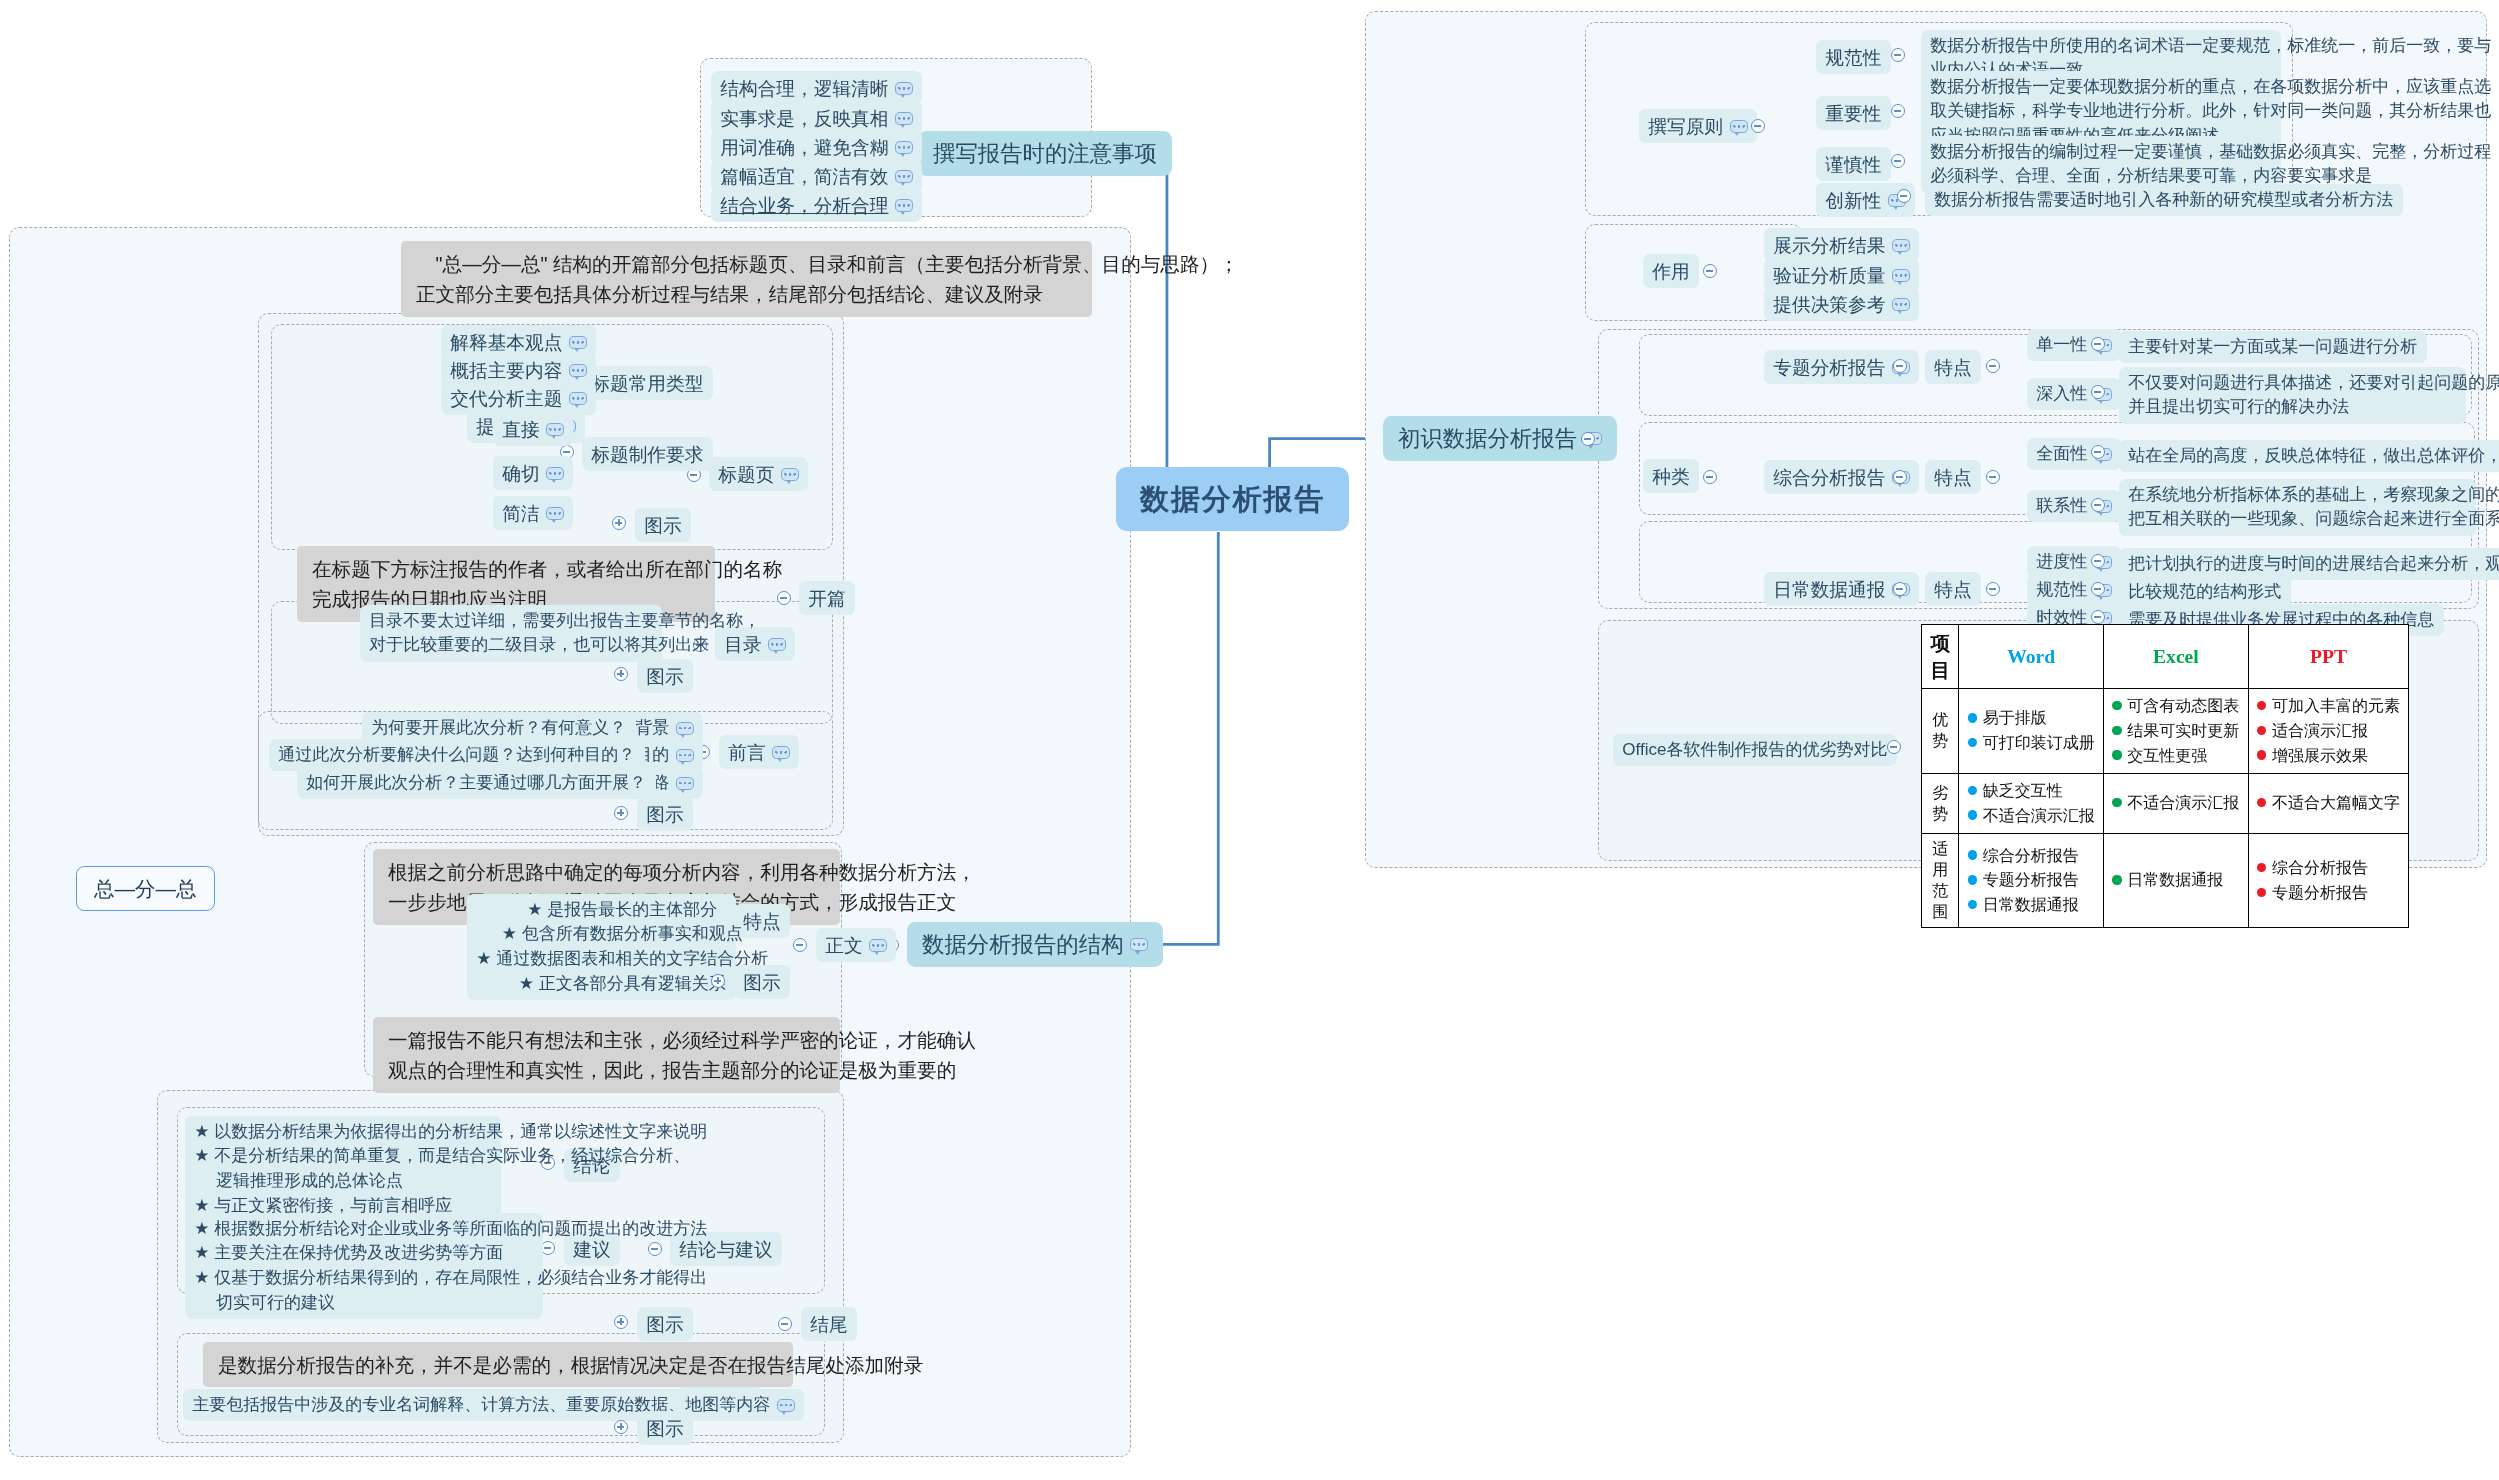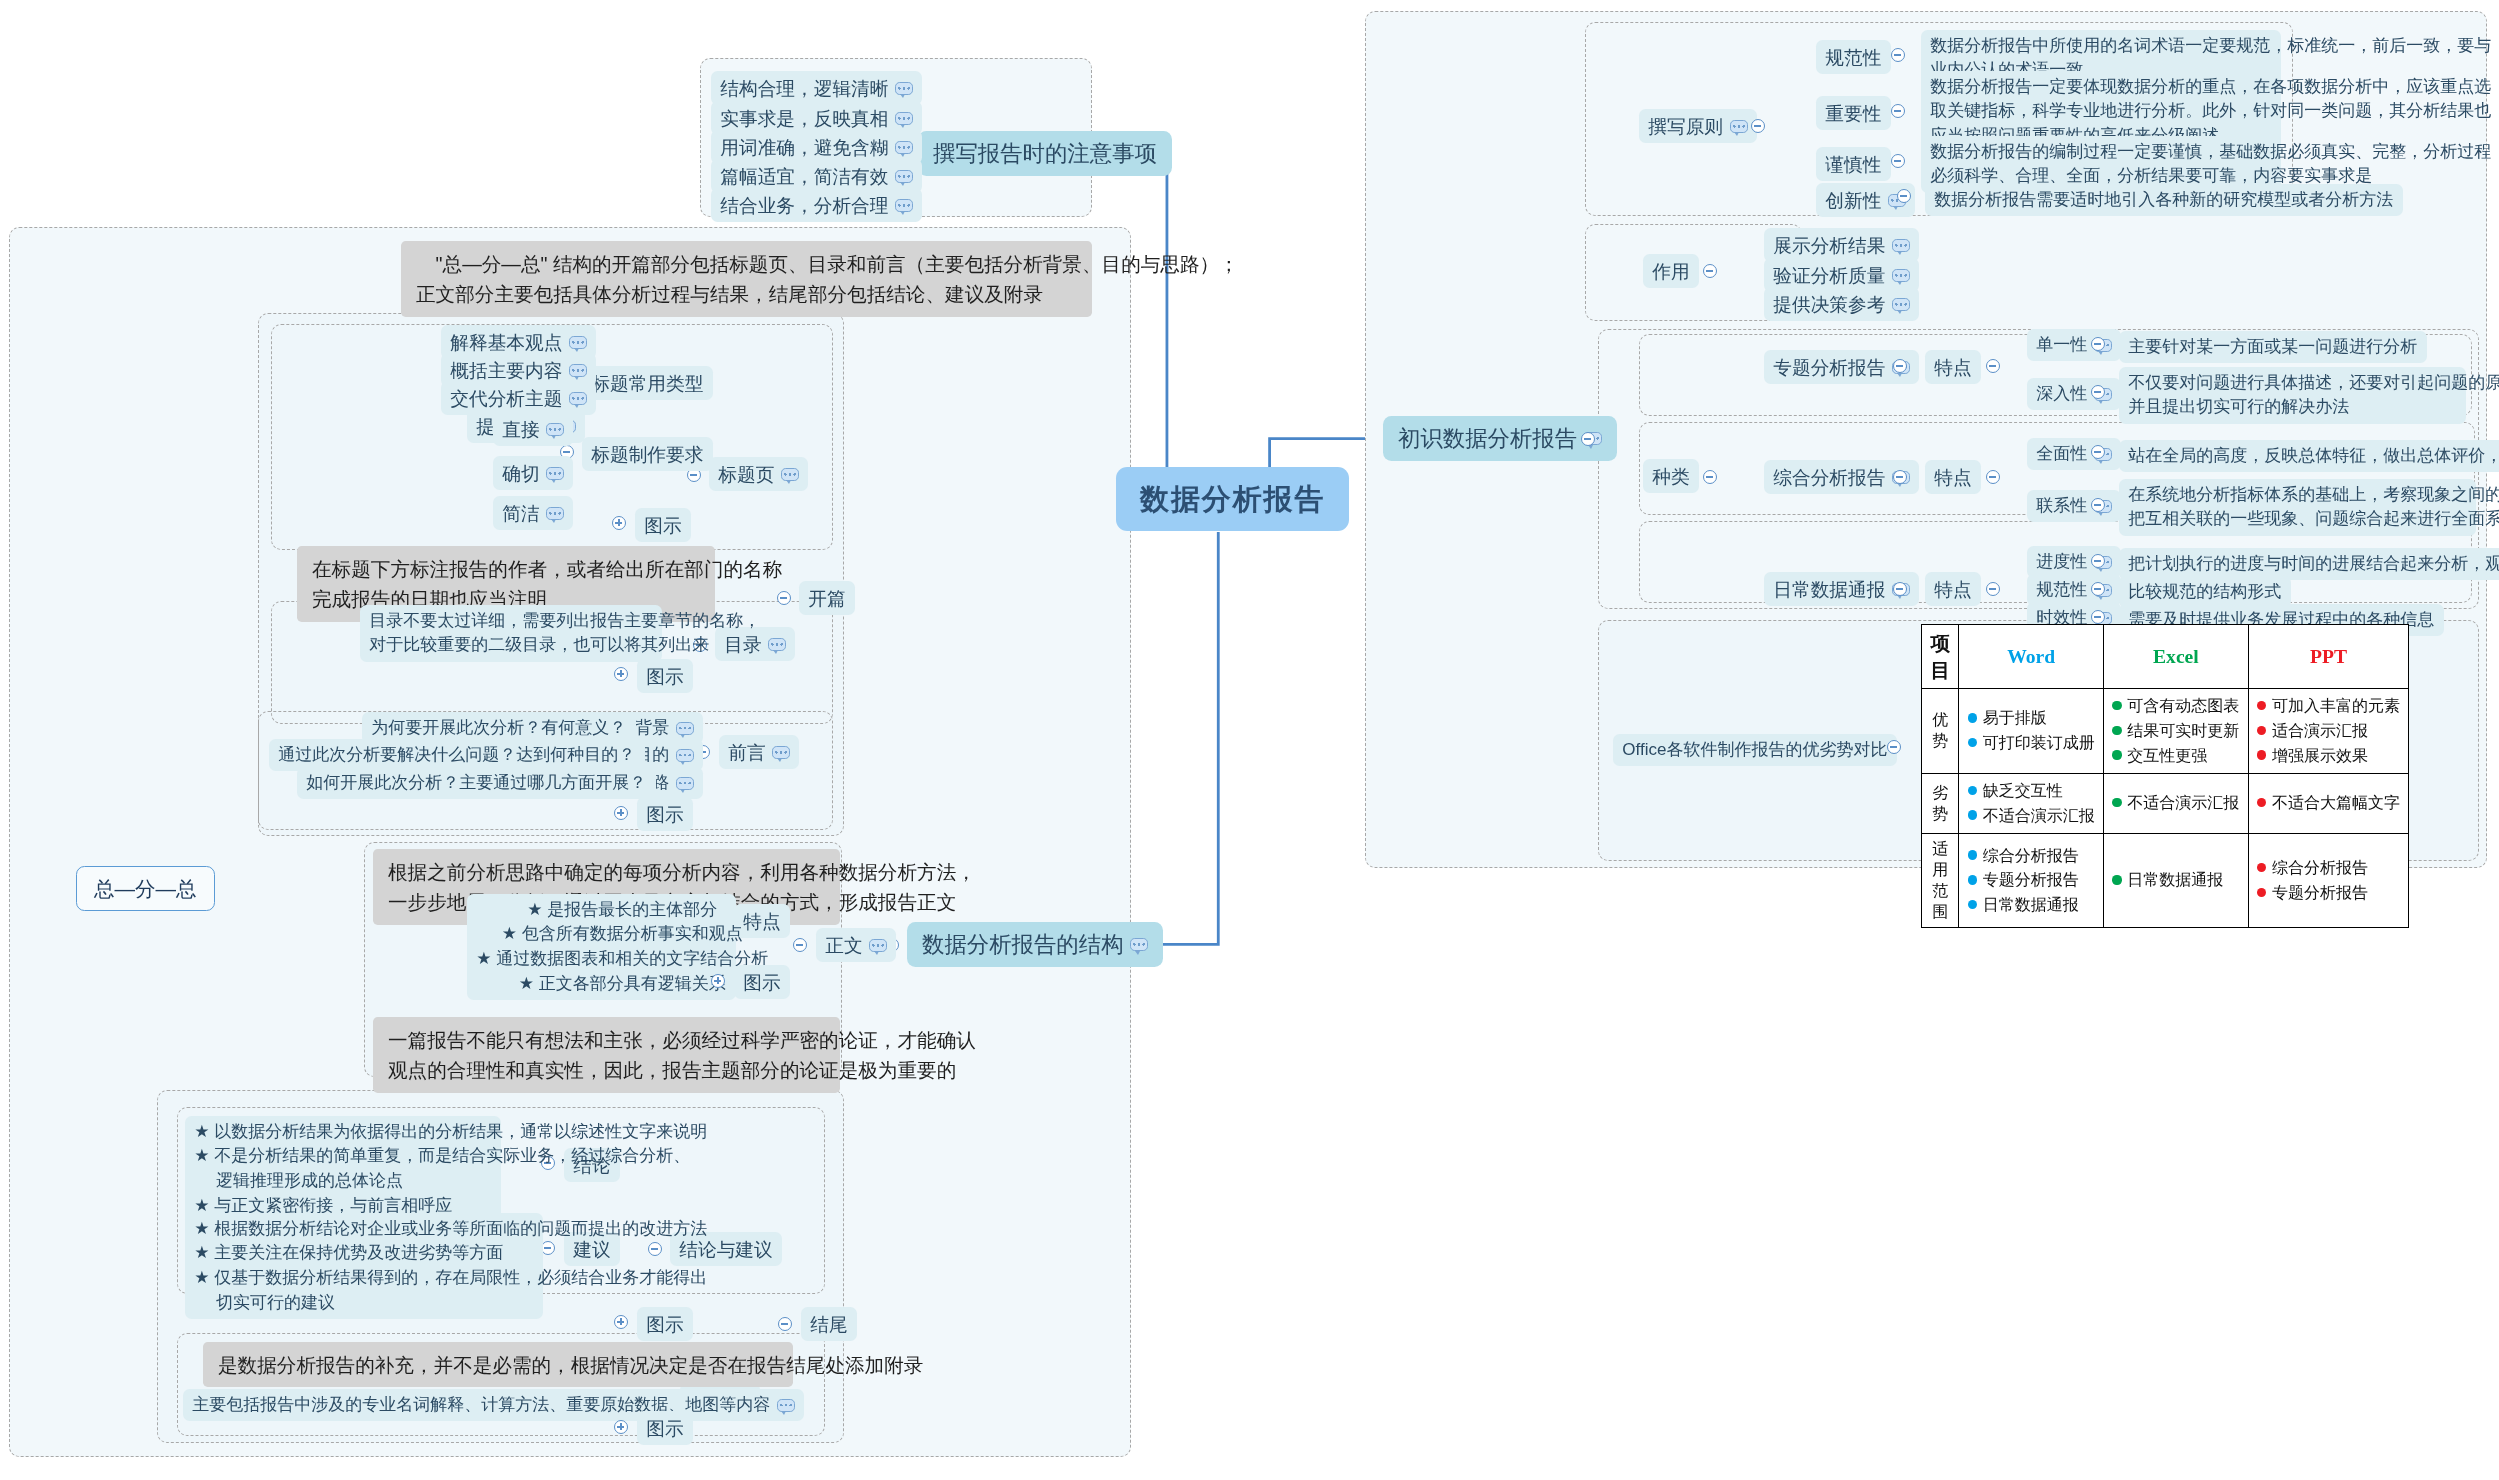--- a/index.html
+++ b/index.html
@@ -385,21 +385,21 @@
     <span class="bub"><i></i></span>
   </div>
   <div class="node" style="left:711px; top:130px;">
     <span>用词准确，避免含糊</span>
     <span class="bub"><i></i></span>
   </div>
   <div class="node" style="left:711px; top:159px;">
     <span>篇幅适宜，简洁有效</span>
     <span class="bub"><i></i></span>
   </div>
-  <div class="node" style="left:711px; top:188px;">
+  <div class="node" style="left:711px; top:188px;text-decoration:underline;">
     <span>结合业务，分析合理</span>
     <span class="bub"><i></i></span>
   </div>
 
   <div class="node grayNote multi" style="left:401px; top:241px; width:691px;">
     <span>　"总—分—总" 结构的开篇部分包括标题页、目录和前言（主要包括分析背景、目的与思路）；
 正文部分主要包括具体分析过程与结果，结尾部分包括结论、建议及附录</span>
   </div>
 
   <div class="node branch1" style="left:907px; top:922px;">

